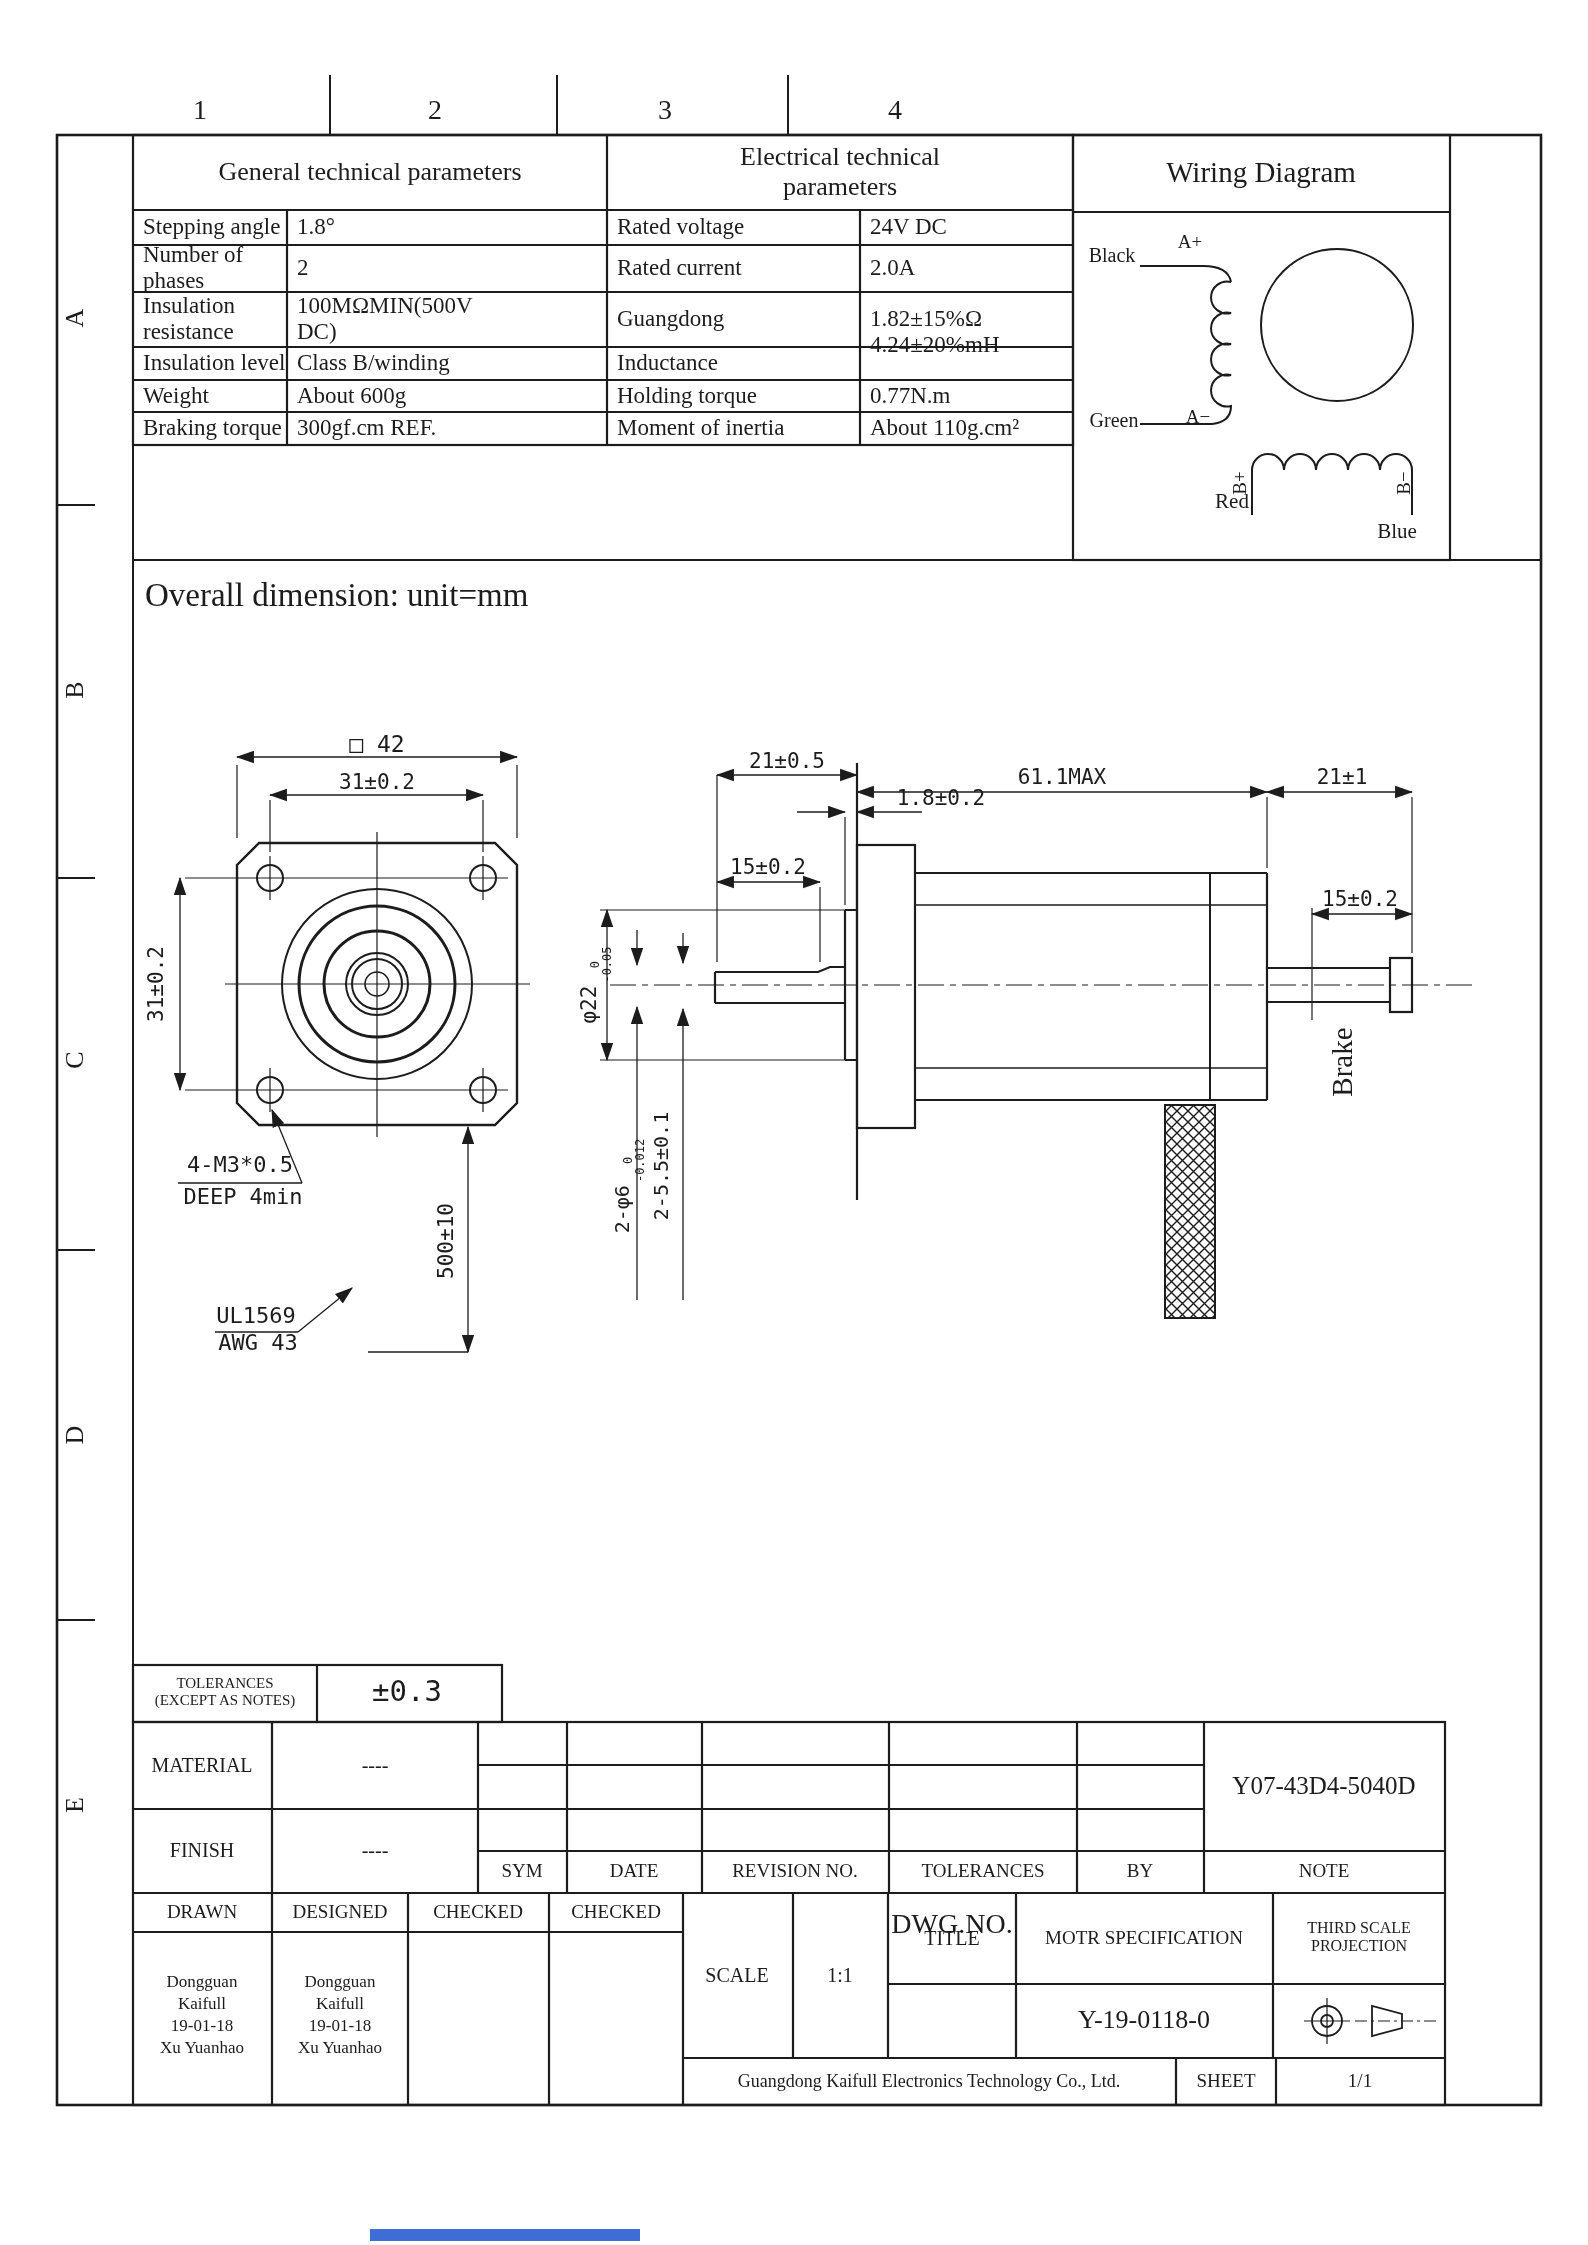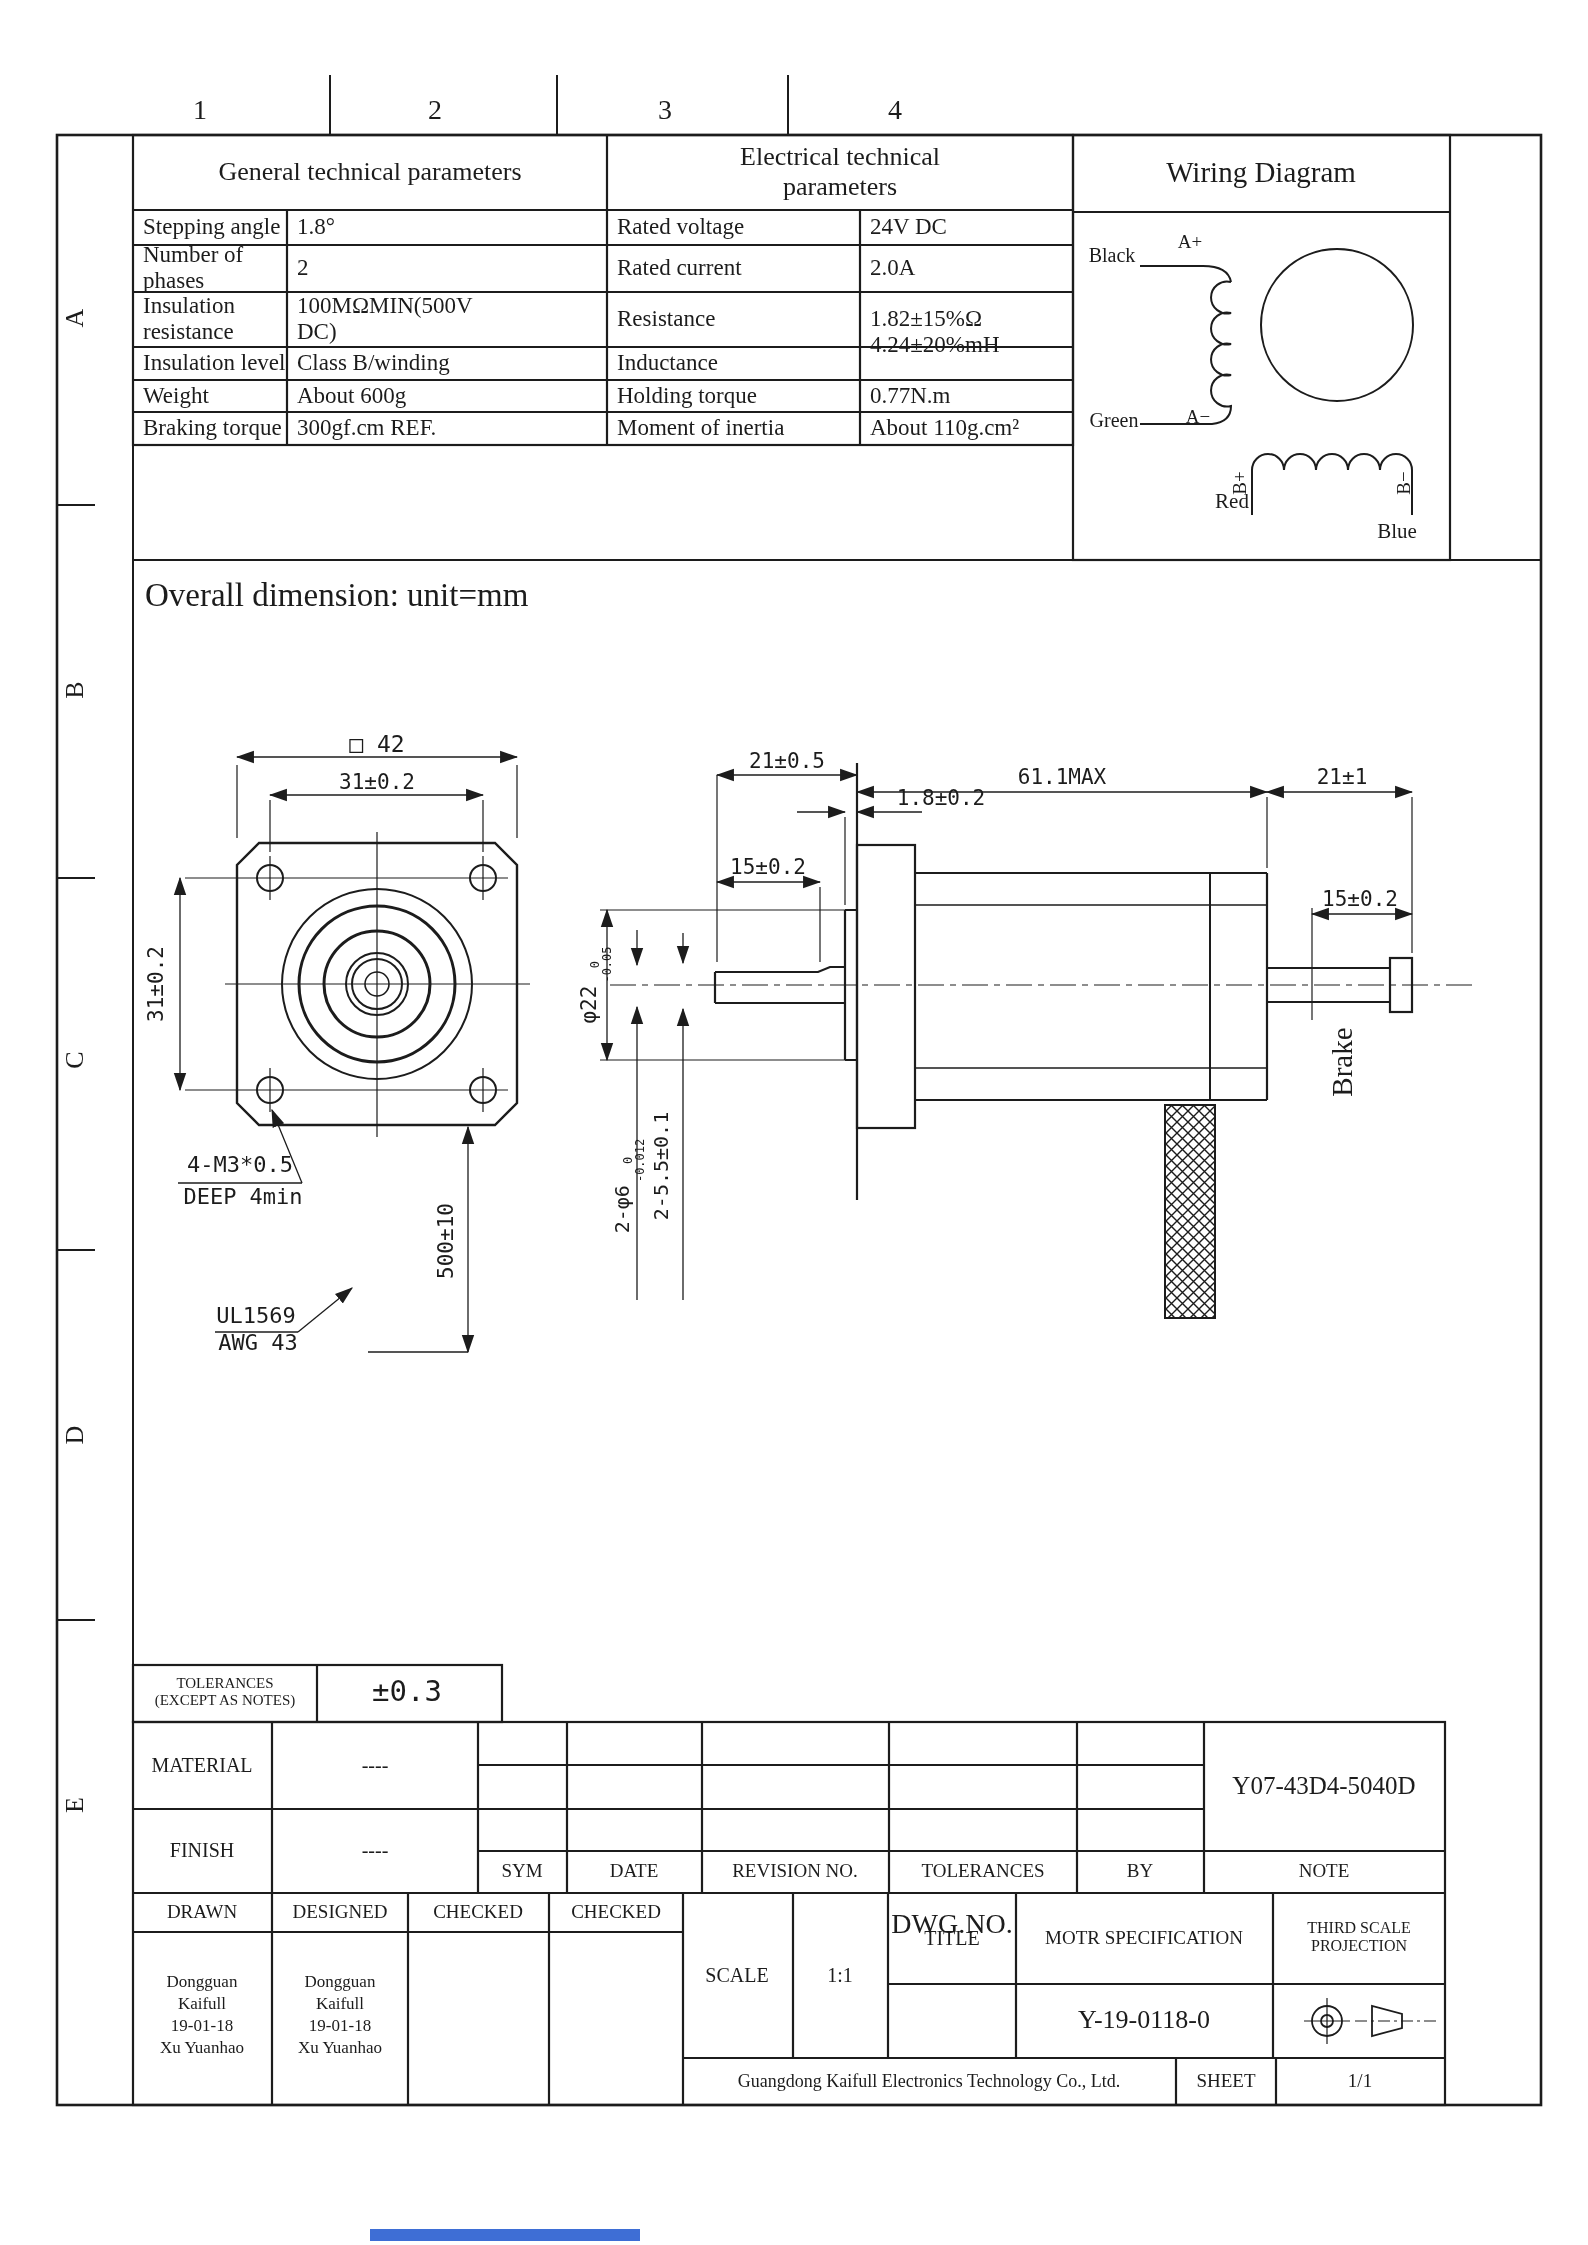--- a/index.html
+++ b/index.html
@@ -172,21 +172,21 @@
   <div class="lv cell" style="left:297px;top:396px">About 600g</div>
   <div class="lv cell" style="left:143px;top:428px">Braking torque</div>
   <div class="lv cell" style="left:297px;top:428px">300gf.cm REF.</div>
 
   <div class="t hdr" style="left:840px;top:172px">Electrical technical
 parameters</div>
   <div class="lv cell" style="left:617px;top:227px">Rated voltage</div>
   <div class="lv cell" style="left:870px;top:227px">24V DC</div>
   <div class="lv cell" style="left:617px;top:268px">Rated current</div>
   <div class="lv cell" style="left:870px;top:268px">2.0A</div>
-  <div class="lv cell" style="left:617px;top:319px">Resistance</div>
+  <div class="lv cell" style="left:617px;top:319px">Guangdong</div>
   <div class="lv cell" style="left:870px;top:319px">1.82±15%Ω</div>
   <div class="lv cell" style="left:617px;top:363px">Inductance</div>
   <div class="lv cell" style="left:870px;top:345px">4.24±20%mH</div>
   <div class="lv cell" style="left:617px;top:396px">Holding torque</div>
   <div class="lv cell" style="left:870px;top:396px">0.77N.m</div>
   <div class="lv cell" style="left:617px;top:428px">Moment of inertia</div>
   <div class="lv cell" style="left:870px;top:428px">About 110g.cm²</div>
 
   <div class="t ser" style="left:1261px;top:173px;font-size:29px">Wiring Diagram</div>
   <div class="t ser" style="left:1112px;top:255px;font-size:20px">Black</div>

